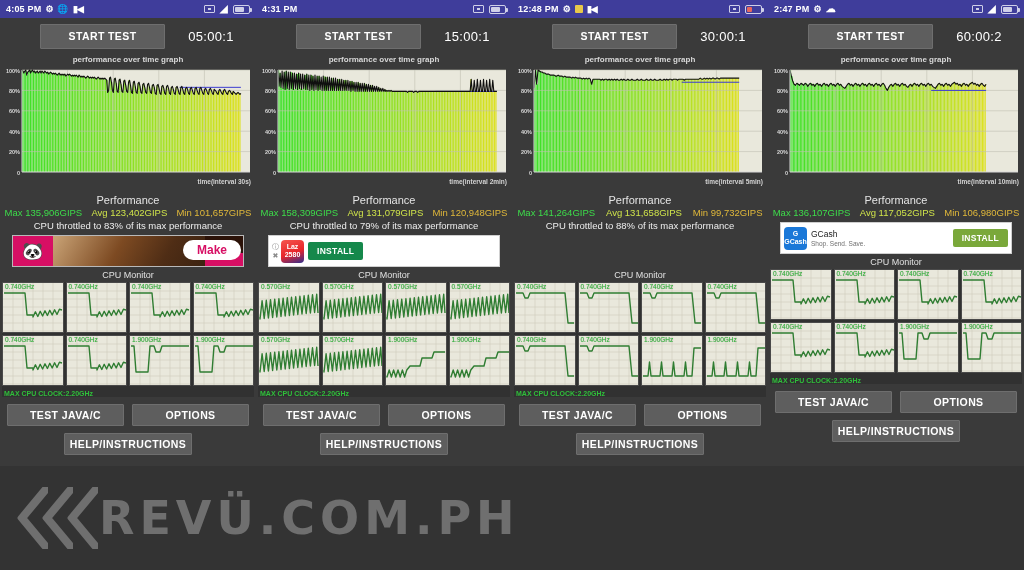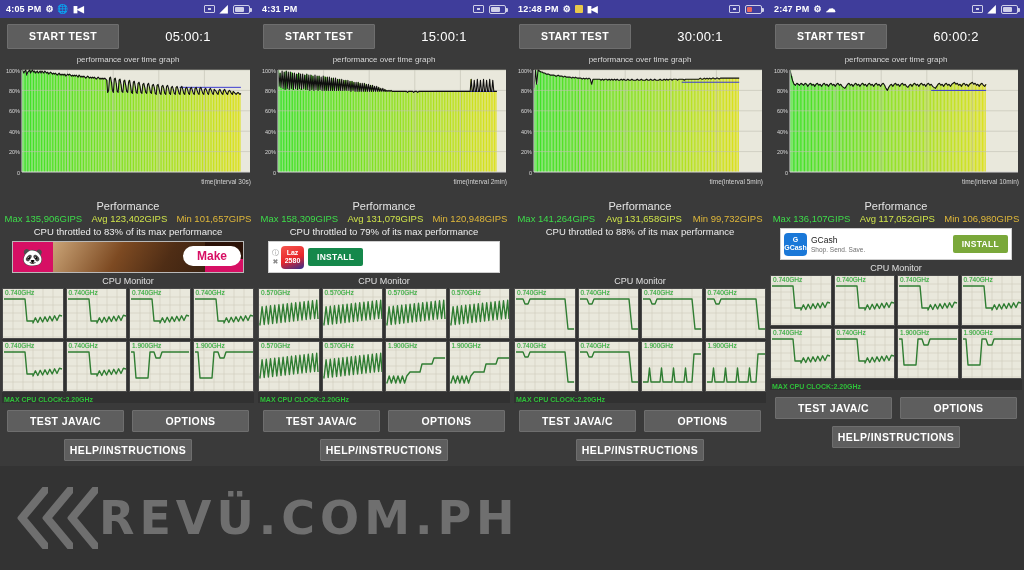--- a/index.html
+++ b/index.html
@@ -49,32 +49,32 @@
   .topbar {
     height: 36px; background: #3a3a3a; display: flex; align-items: center;
     padding: 0 7px; gap: 8px;
   }
   .btn {
     background: #5e5e5e; border: 1px solid #6e6e6e; color: #ffffff;
     font-size: 10.5px; font-weight: bold; letter-spacing: .4px;
     display: flex; align-items: center; justify-content: center;
     border-radius: 1px; cursor: pointer; user-select: none;
   }
-  .start-btn { width: 112px; height: 25px; }
+  .start-btn { width: 125px; height: 25px; margin-left: 33px; }
   .timer { color: #ffffff; font-size: 13px; flex: 1; text-align: center; letter-spacing:.3px;}
 
   
-  .chart-wrap { padding: 0 2px; }
+  .chart-wrap { padding: 0 2px; font-weight: bold; }
   .chart-title { text-align: center; color: #d8d8d8; font-size: 8px; padding: 1px 0 0; }
   .chart-box { position: relative; width: 252px; height: 122px; margin: 0 auto; }
   .chart-svg { display: block; }
   .xlabel { position: absolute; right: 3px; bottom: 1px; color: #d3d3d3; font-size: 6.5px; }
 
   
-  .perf-title { text-align:center; color:#e4e4e4; font-size: 11px; margin-top: 14px; }
+  .perf-title { text-align:center; color:#e4e4e4; font-size: 11px; margin-top: 8px; }
   .perf-row { display:flex; justify-content:space-around; margin-top:1px; padding: 0 0; }
   .perf-max { color:#3ddc4a; font-size: 9.5px; }
   .perf-avg { color:#cfe34a; font-size: 9.5px; }
   .perf-min { color:#e0b83a; font-size: 9.5px; }
   .throttle { text-align:center; color:#ededed; font-size: 9.5px; margin-top:2px; }
 
   
   .ad { margin: 4px auto 0; width: 232px; height: 32px; overflow:hidden; position: relative; }
   .ad-empty { background: transparent; }
   

